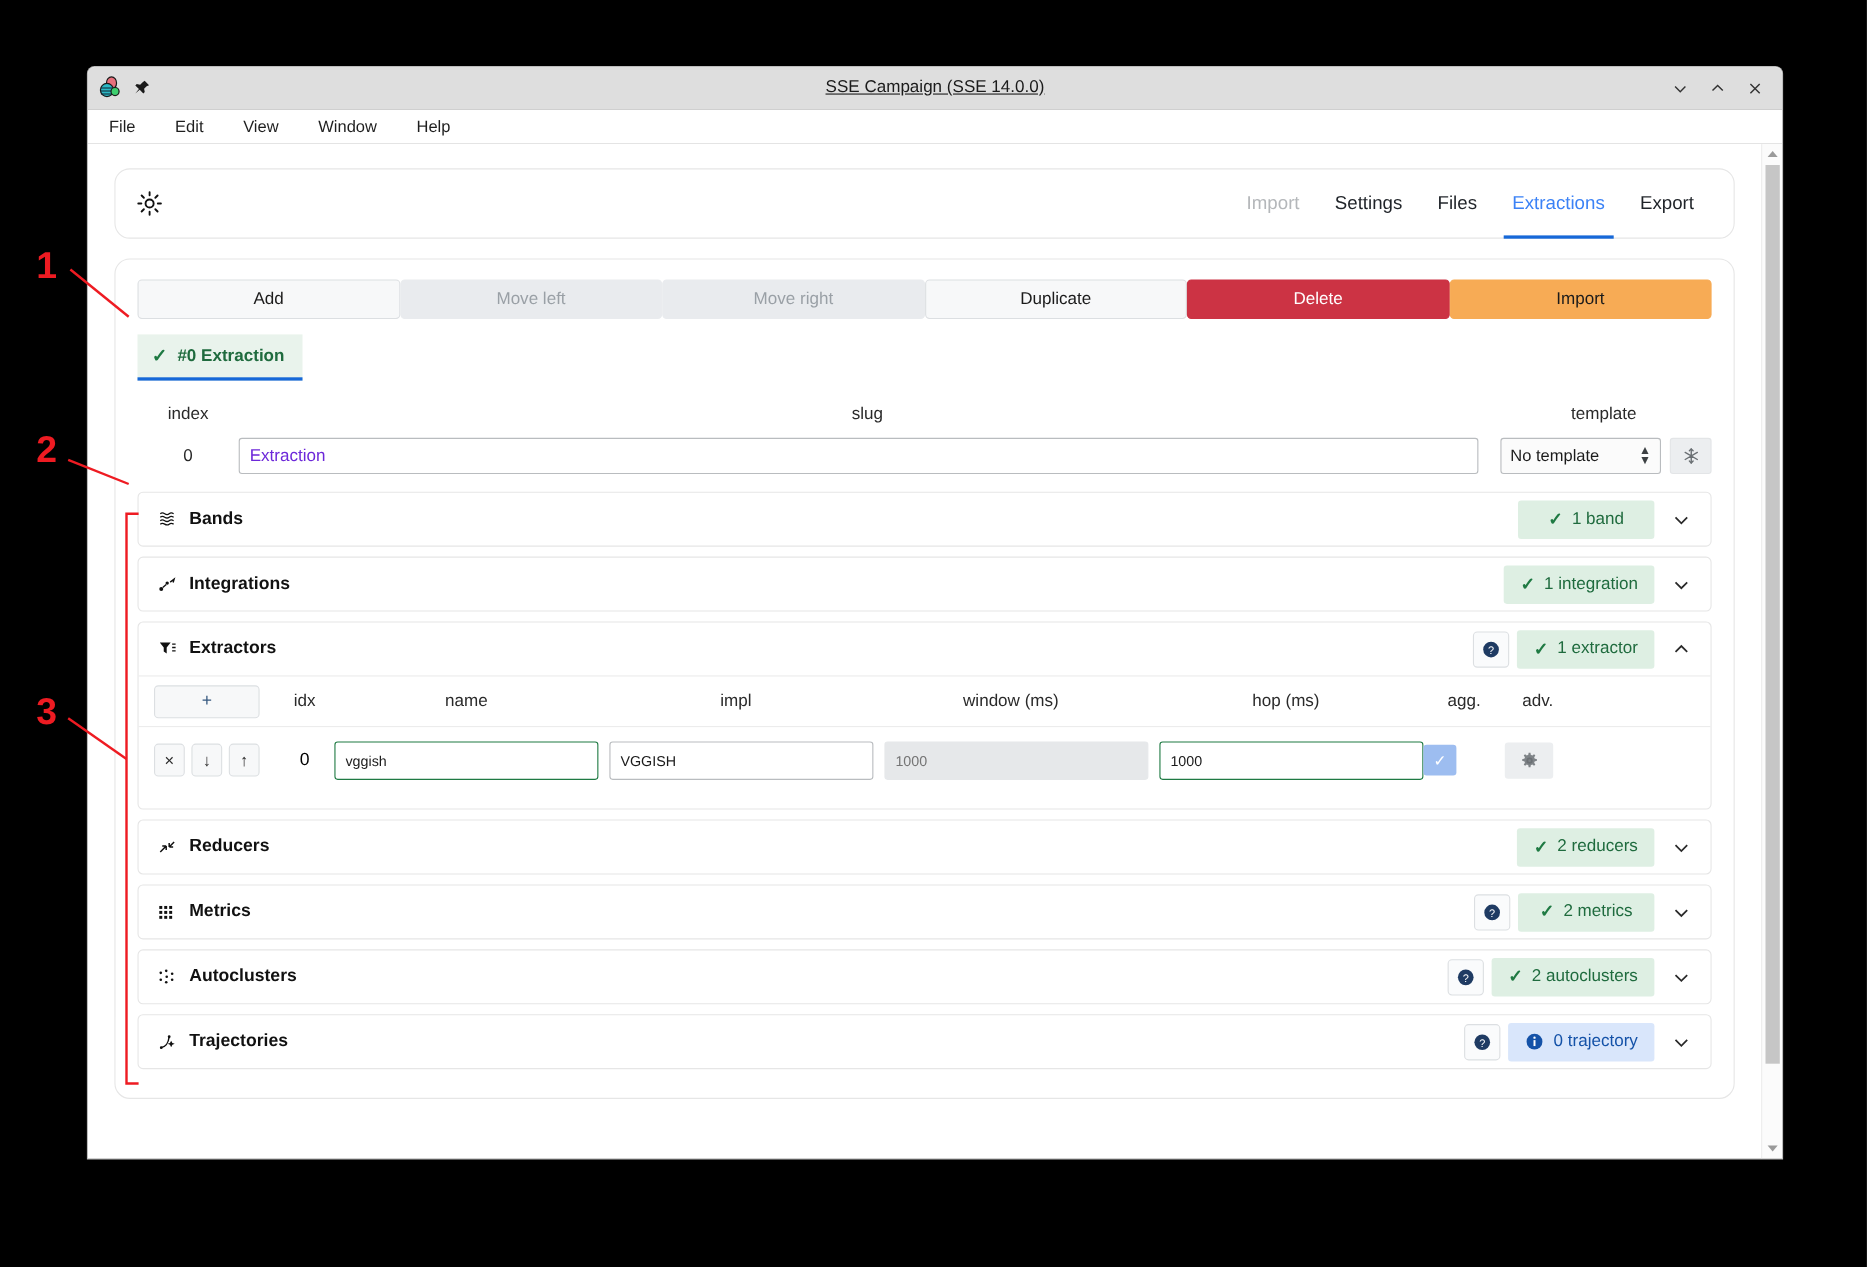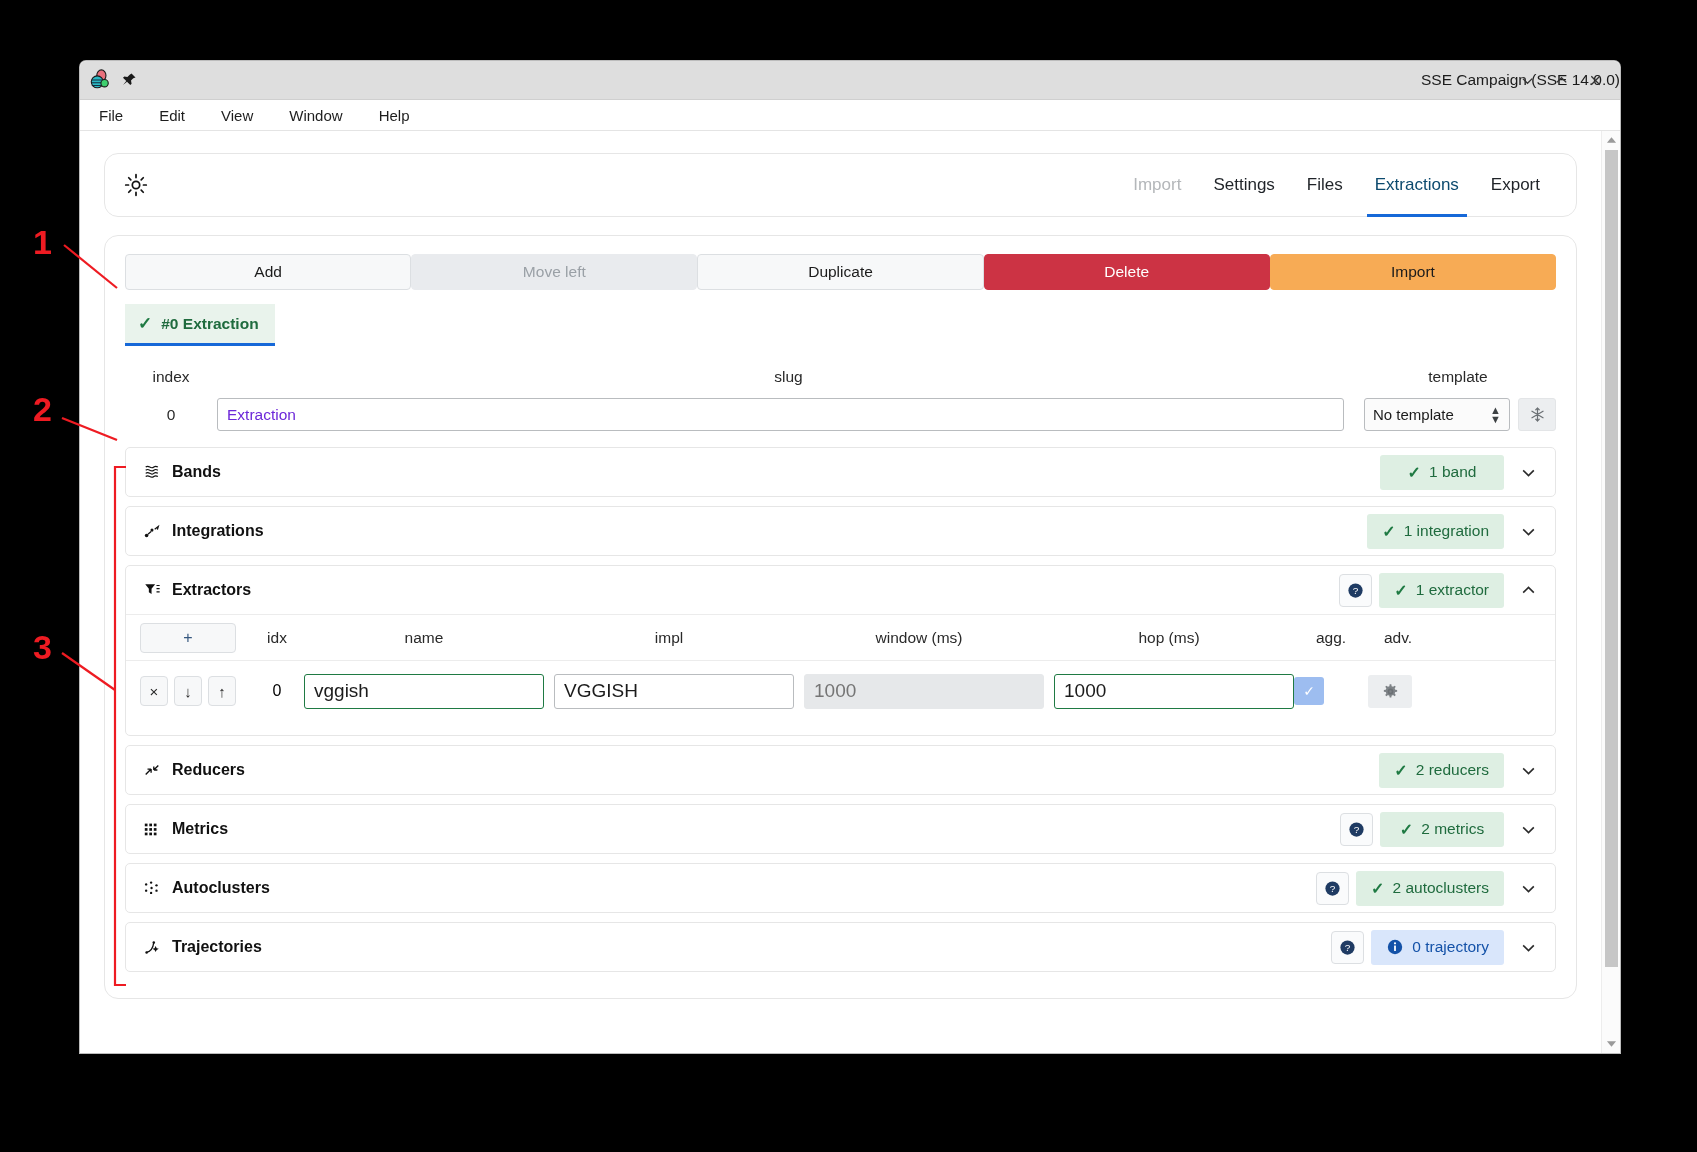--- a/index.html
+++ b/index.html
@@ -29,22 +29,22 @@
     border-bottom: 1px solid #cfcfcf;
     display: flex; align-items: center;
     position: relative;
     flex: 0 0 auto;
     border-radius: 6px 6px 0 0;
   }
   .tb-left { display: flex; align-items: center; gap: 10px; padding-left: 9px; }
   .app-icon { width: 22px; height: 22px; display: block; }
   .pin-icon { width: 16px; height: 16px; display: block; }
   #title-text {
-    position: absolute; left: 0; right: 0; text-align: right;
-    font-size: 15.5px; color: #1b1b1b; pointer-events: none;
+    position: absolute; left: 0; right: 0; text-align: center;
+    font-size: 15.5px; color: #1b1b1b; pointer-events: none; text-decoration: underline;
   }
   .tb-right {
     margin-left: auto; display: flex; align-items: center;
     gap: 4px; padding-right: 10px; z-index: 2;
   }
   .win-btn {
     width: 30px; height: 28px; display: flex; align-items: center; justify-content: center;
     color: #333; background: transparent; border: none; cursor: default;
   }
   .win-btn svg { display: block; }
@@ -93,21 +93,21 @@
     padding: 0 20px 0 18px;
   }
   #brand-icon { width: 26px; height: 26px; color: #111; }
   #navtabs { margin-left: auto; display: flex; align-items: stretch; height: 64px; }
   .navtab {
     display: flex; align-items: center; padding: 0 16px;
     font-size: 17px; color: #1f2328; cursor: default;
     position: relative;
   }
   .navtab.disabled { color: #b4b7ba; }
-  .navtab.active { color: #0c4a6e; }
+  .navtab.active { color: #3b82f6; }
   .navtab.active::after {
     content: ""; position: absolute; left: 8px; right: 8px; bottom: 0;
     height: 3px; background: #1668d8;
   }
 
   
   #mainpanel {
     margin-top: 18px;
     padding: 18px 20px 26px 20px;
   }
@@ -220,21 +220,21 @@
   .col-adv  { width: 60px; text-align: center; }
 
   .tbl-row { display: flex; align-items: center; height: 60px; padding: 0 14px; }
   .rowbtns { display: flex; gap: 6px; margin-right: 14px; width: 96px; }
   .minibtn {
     width: 28px; height: 30px; border: 1px solid #dcdfe2; border-radius: 4px;
     background: #f7f8f9; display: flex; align-items: center; justify-content: center;
     font-size: 15px; color: #2a2a2a; cursor: default;
   }
   .cellinput {
-    height: 35px; border-radius: 3px; font-size: 19px;
+    height: 35px; border-radius: 3px; font-size: 13px;
     padding: 0 9px; font-family: inherit; background: #fff; color: #1b1b1b;
     border: 1px solid #b9bcbf;
   }
   .cellinput.green { border: 1px solid #1f7a43; }
   .cellinput.disabled { background: #e6e8ea; border: 1px solid #e6e8ea; color: #a4a9ad; }
   .w-name { width: 240px; }
   .w-impl { width: 240px; }
   .w-win  { width: 240px; }
   .w-hop  { width: 240px; }
   .gap10 { width: 10px; flex: 0 0 auto; }
@@ -319,20 +319,21 @@
           <div class="navtab active">Extractions</div>
           <div class="navtab">Export</div>
         </div>
       </div>
 
       <div id="mainpanel" class="card">
 
         <div id="toolbar">
           <div class="tbtn light">Add</div>
           <div class="tbtn muted">Move left</div>
+          <div class="tbtn muted">Move right</div>
           <div class="tbtn light">Duplicate</div>
           <div class="tbtn danger">Delete</div>
           <div class="tbtn orange">Import</div>
         </div>
 
         <div id="exttabs">
           <div class="exttab">
             <span class="chk">✓</span>
             <span>#0 Extraction</span>
           </div>

